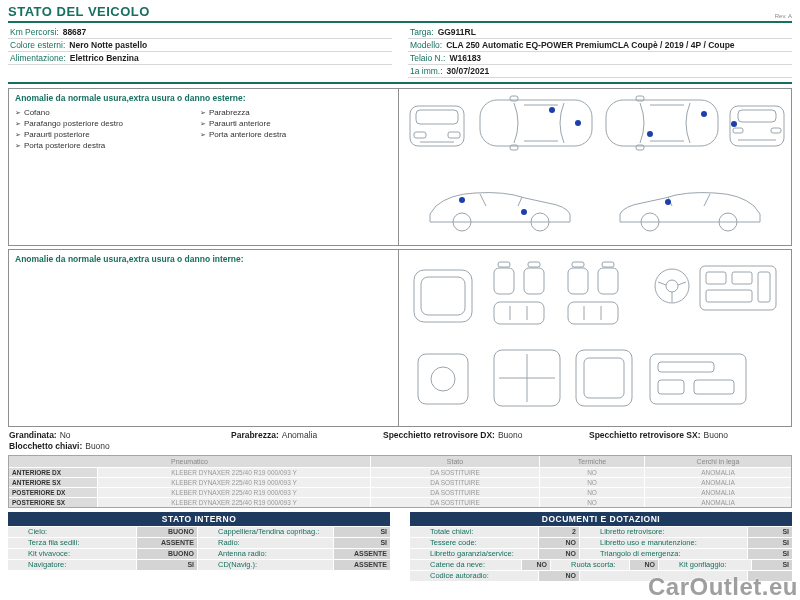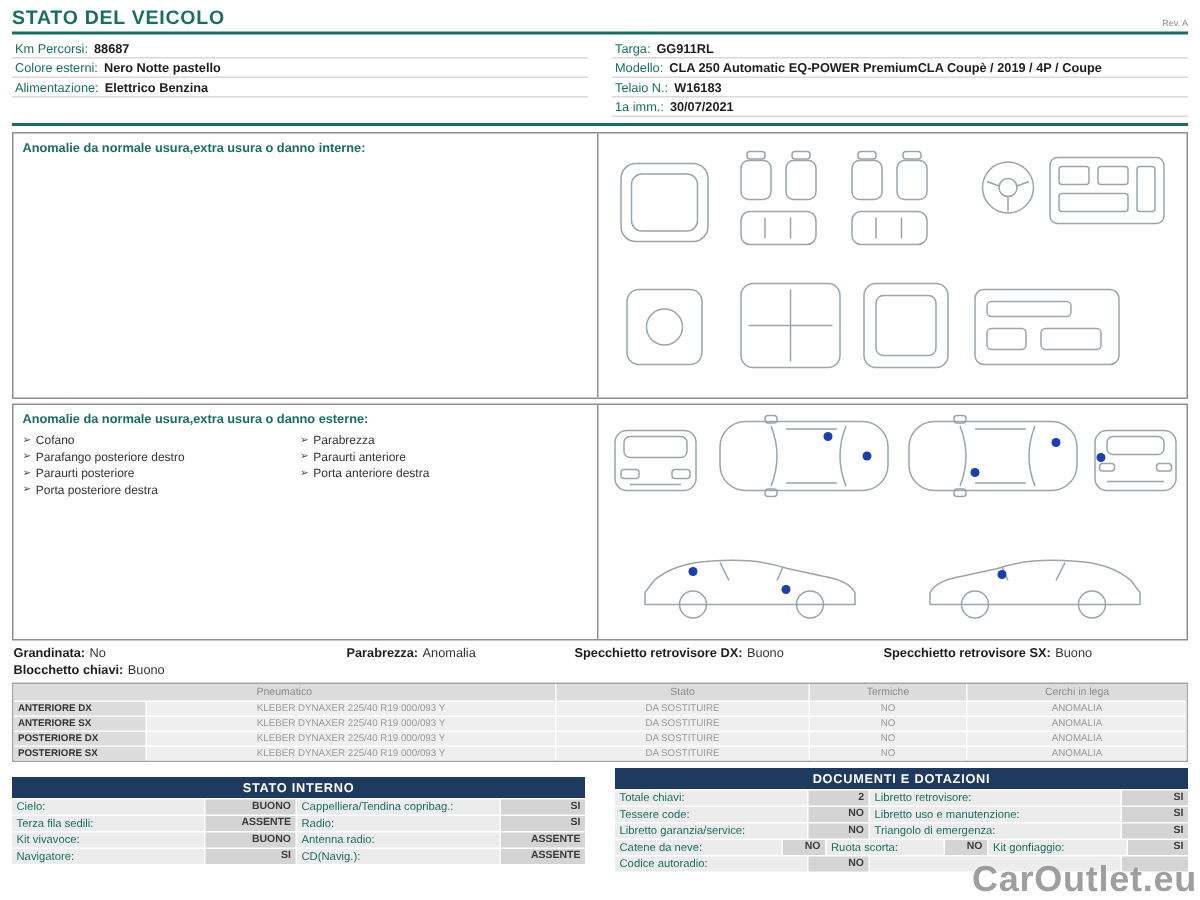--- a/index.html
+++ b/index.html
@@ -48,25 +48,25 @@
   .t-cell:last-child { margin-right:0; }
   .th { background:#dcdcdc; color:#8a8a8a; text-align:center; line-height:11px; font-size:7px; }
   .t-pos { width:88px; background:#dcdcdc; color:#333; font-weight:bold; padding-left:3px; }
   .t-tire { width:272px; background:#efefef; color:#9a9a9a; text-align:center; }
   .t-stato { width:168px; background:#efefef; color:#9a9a9a; text-align:center; }
   .t-term { width:104px; background:#efefef; color:#9a9a9a; text-align:center; }
   .t-cerchi { flex:1; background:#efefef; color:#9a9a9a; text-align:center; }
   .thw1 { width:361px; } .thw2 { width:168px; } .thw3 { width:104px; } .thw4 { flex:1; }
 
   
-  .bottom { display:flex; gap:20px;align-items:center; }
+  .bottom { display:flex; gap:20px; }
   .btable { flex:1; }
   .b-head { background:#1e3a5f; color:#fff; font-size:8.5px; font-weight:bold; text-align:center; letter-spacing:.5px; padding:2px 0; }
   .b-row { display:flex; height:10px; margin-top:1px; }
-  .b-lbl { background:#ececec; color:#17705f; font-size:7.5px; line-height:10px; padding-left:3px; margin-right:1px; overflow:hidden; white-space:nowrap; }
+  .b-lbl { background:#ececec; color:#17705f; font-size:7.5px; line-height:10px; padding-left:20px; margin-right:1px; overflow:hidden; white-space:nowrap; }
   .b-val { background:#d4d4d4; color:#3a3a3a; font-weight:bold; font-size:7px; line-height:10px; text-align:right; padding-right:3px; margin-right:1px; }
   .b-row > span:last-child { margin-right:0; }
 
   .watermark { position:absolute; right:2px; bottom:-1px; font-size:24px; font-weight:bold; color:#8f8f8f; opacity:.85; text-shadow:0 0 2px #fff; letter-spacing:.5px; }
 
   svg .ln { stroke:#9aa4ad; fill:none; stroke-width:1; }
   svg .dot { fill:#1d3fae; stroke:none; }
 </style>
 </head>
 <body>
@@ -107,92 +107,20 @@
           <span class="val">W16183</span>
         </div>
       <div class="info-row">
           <span class="lbl">1a imm.:</span>
           <span class="val">30/07/2021</span>
         </div>
     </div>
   </div>
 
   <hr class="teal-rule">
-
-  <div class="abox box2">
-    <div class="left">
-      <div class="a-title">Anomalie da normale usura,extra usura o danno interne:</div>
-    </div>
-    <div class="right">
-      <svg width="386" height="172" viewBox="0 0 386 172">
-        <g class="ln">
-
-          <g transform="translate(12,18)">
-            <rect x="0" y="0" width="58" height="52" rx="10"></rect>
-            <rect x="7" y="7" width="44" height="38" rx="7"></rect>
-          </g>
-
-          <g transform="translate(92,10)">
-            <rect x="0" y="6" width="20" height="26" rx="5"></rect>
-            <rect x="4" y="0" width="12" height="5" rx="2"></rect>
-            <rect x="30" y="6" width="20" height="26" rx="5"></rect>
-            <rect x="34" y="0" width="12" height="5" rx="2"></rect>
-            <rect x="0" y="40" width="50" height="22" rx="6"></rect>
-            <line x1="16" y1="44" x2="16" y2="58"></line>
-            <line x1="33" y1="44" x2="33" y2="58"></line>
-          </g>
-
-          <g transform="translate(166,10)">
-            <rect x="0" y="6" width="20" height="26" rx="5"></rect>
-            <rect x="4" y="0" width="12" height="5" rx="2"></rect>
-            <rect x="30" y="6" width="20" height="26" rx="5"></rect>
-            <rect x="34" y="0" width="12" height="5" rx="2"></rect>
-            <rect x="0" y="40" width="50" height="22" rx="6"></rect>
-            <line x1="16" y1="44" x2="16" y2="58"></line>
-            <line x1="33" y1="44" x2="33" y2="58"></line>
-          </g>
-
-          <g transform="translate(248,8)">
-            <circle cx="22" cy="26" r="17"></circle>
-            <circle cx="22" cy="26" r="6"></circle>
-            <line x1="8" y1="22" x2="16" y2="25"></line>
-            <line x1="36" y1="22" x2="28" y2="25"></line>
-            <line x1="22" y1="32" x2="22" y2="42"></line>
-            <rect x="50" y="6" width="76" height="44" rx="5"></rect>
-            <rect x="56" y="12" width="20" height="12" rx="2"></rect>
-            <rect x="82" y="12" width="20" height="12" rx="2"></rect>
-            <rect x="56" y="30" width="46" height="12" rx="2"></rect>
-            <rect x="108" y="12" width="12" height="30" rx="2"></rect>
-          </g>
-
-          <g transform="translate(92,98)">
-            <rect x="0" y="0" width="66" height="56" rx="8"></rect>
-            <line x1="33" y1="4" x2="33" y2="52"></line>
-            <line x1="5" y1="28" x2="61" y2="28"></line>
-          </g>
-          <g transform="translate(174,98)">
-            <rect x="0" y="0" width="56" height="56" rx="8"></rect>
-            <rect x="8" y="8" width="40" height="40" rx="5"></rect>
-          </g>
-
-          <g transform="translate(248,102)">
-            <rect x="0" y="0" width="96" height="50" rx="6"></rect>
-            <rect x="8" y="8" width="56" height="10" rx="3"></rect>
-            <rect x="8" y="26" width="26" height="14" rx="3"></rect>
-            <rect x="44" y="26" width="40" height="14" rx="3"></rect>
-          </g>
-
-          <g transform="translate(16,102)">
-            <rect x="0" y="0" width="50" height="50" rx="8"></rect>
-            <circle cx="25" cy="25" r="12"></circle>
-          </g>
-        </g>
-      </svg>
-    </div>
-  </div>
 
   <div class="abox box1">
     <div class="left">
       <div class="a-title">Anomalie da normale usura,extra usura o danno esterne:</div>
       <div class="a-cols">
         <div class="a-col">
           <div class="a-item">
               <span class="bullet">➢</span>
               <span>Cofano</span>
             </div>
@@ -288,20 +216,92 @@
           <circle class="dot" cx="302" cy="24" r="3"></circle>
           <circle class="dot" cx="332" cy="34" r="3"></circle>
           <circle class="dot" cx="60" cy="110" r="3"></circle>
           <circle class="dot" cx="122" cy="122" r="3"></circle>
           <circle class="dot" cx="266" cy="112" r="3"></circle>
         </g>
       </svg>
     </div>
   </div>
 
+  <div class="abox box2">
+    <div class="left">
+      <div class="a-title">Anomalie da normale usura,extra usura o danno interne:</div>
+    </div>
+    <div class="right">
+      <svg width="386" height="172" viewBox="0 0 386 172">
+        <g class="ln">
+
+          <g transform="translate(12,18)">
+            <rect x="0" y="0" width="58" height="52" rx="10"></rect>
+            <rect x="7" y="7" width="44" height="38" rx="7"></rect>
+          </g>
+
+          <g transform="translate(92,10)">
+            <rect x="0" y="6" width="20" height="26" rx="5"></rect>
+            <rect x="4" y="0" width="12" height="5" rx="2"></rect>
+            <rect x="30" y="6" width="20" height="26" rx="5"></rect>
+            <rect x="34" y="0" width="12" height="5" rx="2"></rect>
+            <rect x="0" y="40" width="50" height="22" rx="6"></rect>
+            <line x1="16" y1="44" x2="16" y2="58"></line>
+            <line x1="33" y1="44" x2="33" y2="58"></line>
+          </g>
+
+          <g transform="translate(166,10)">
+            <rect x="0" y="6" width="20" height="26" rx="5"></rect>
+            <rect x="4" y="0" width="12" height="5" rx="2"></rect>
+            <rect x="30" y="6" width="20" height="26" rx="5"></rect>
+            <rect x="34" y="0" width="12" height="5" rx="2"></rect>
+            <rect x="0" y="40" width="50" height="22" rx="6"></rect>
+            <line x1="16" y1="44" x2="16" y2="58"></line>
+            <line x1="33" y1="44" x2="33" y2="58"></line>
+          </g>
+
+          <g transform="translate(248,8)">
+            <circle cx="22" cy="26" r="17"></circle>
+            <circle cx="22" cy="26" r="6"></circle>
+            <line x1="8" y1="22" x2="16" y2="25"></line>
+            <line x1="36" y1="22" x2="28" y2="25"></line>
+            <line x1="22" y1="32" x2="22" y2="42"></line>
+            <rect x="50" y="6" width="76" height="44" rx="5"></rect>
+            <rect x="56" y="12" width="20" height="12" rx="2"></rect>
+            <rect x="82" y="12" width="20" height="12" rx="2"></rect>
+            <rect x="56" y="30" width="46" height="12" rx="2"></rect>
+            <rect x="108" y="12" width="12" height="30" rx="2"></rect>
+          </g>
+
+          <g transform="translate(92,98)">
+            <rect x="0" y="0" width="66" height="56" rx="8"></rect>
+            <line x1="33" y1="4" x2="33" y2="52"></line>
+            <line x1="5" y1="28" x2="61" y2="28"></line>
+          </g>
+          <g transform="translate(174,98)">
+            <rect x="0" y="0" width="56" height="56" rx="8"></rect>
+            <rect x="8" y="8" width="40" height="40" rx="5"></rect>
+          </g>
+
+          <g transform="translate(248,102)">
+            <rect x="0" y="0" width="96" height="50" rx="6"></rect>
+            <rect x="8" y="8" width="56" height="10" rx="3"></rect>
+            <rect x="8" y="26" width="26" height="14" rx="3"></rect>
+            <rect x="44" y="26" width="40" height="14" rx="3"></rect>
+          </g>
+
+          <g transform="translate(16,102)">
+            <rect x="0" y="0" width="50" height="50" rx="8"></rect>
+            <circle cx="25" cy="25" r="12"></circle>
+          </g>
+        </g>
+      </svg>
+    </div>
+  </div>
+
   <div class="summary">
     <div class="sum-line">
       <span class="sum-pair sw0"><span class="slbl">Grandinata:</span><span class="sval">No</span></span>
       <span class="sum-pair sw1"><span class="slbl">Parabrezza:</span><span class="sval">Anomalia</span></span>
       <span class="sum-pair sw2"><span class="slbl">Specchietto retrovisore DX:</span><span class="sval">Buono</span></span>
       <span class="sum-pair"><span class="slbl">Specchietto retrovisore SX:</span><span class="sval">Buono</span></span>
     </div>
     <div class="sum-line">
       <span class="sum-pair"><span class="slbl">Blocchetto chiavi:</span><span class="sval">Buono</span></span>
     </div>

